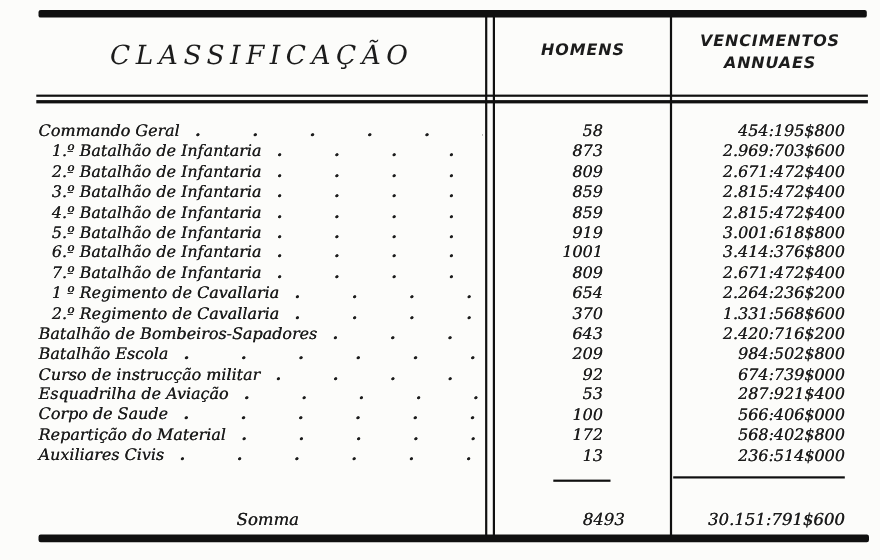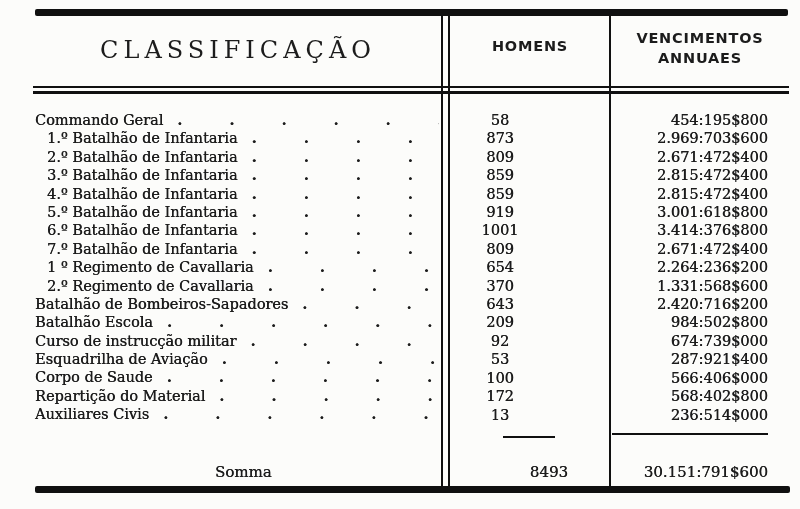--- a/index.html
+++ b/index.html
@@ -1,20 +1,21 @@
 <!DOCTYPE html>
 <html><head>
 <meta charset="utf-8">
 <style>
   html,body{margin:0;padding:0;background:#ffffff;}
   .page{
     position:relative;width:800px;height:509px;overflow:hidden;
     background:#fcfcfa;
     font-family:"DejaVu Serif", serif;
     color:#1c1c1c;
+    font-style:italic;
   }
   .ink{background:#101010;position:absolute;}
   
   .rule-top{left:35px;top:9px;width:753px;height:7px;border-radius:2px;}
   .rule-head-thin{left:33px;top:86px;width:756px;height:2px;}
   .rule-head-thick{left:33px;top:91px;width:756px;height:3px;}
   .rule-bottom{left:35px;top:486px;width:755px;height:7px;border-radius:2px;}
   
   .vline{top:14px;height:473px;width:2px;}
   .v1a{left:441px;} .v1b{left:448px;} .v2{left:609px;}
@@ -29,21 +30,21 @@
   .hdr-small{
     position:absolute;font-family:"DejaVu Sans", sans-serif;font-weight:bold;
     font-size:14.5px;letter-spacing:0.8px;text-align:center;
   }
   .hdr-homens{left:452px;top:38px;width:156px;}
   .hdr-venc{left:612px;top:28px;width:176px;line-height:20px;}
   
   .colstack{position:absolute;top:111px;line-height:18.4px;font-size:14.5px;
     text-shadow:0.3px 0 0 currentColor;}
   .col-class{left:35px;width:404px;}
-  .col-homens{left:452px;width:96px;text-align:center;}
+  .col-homens{left:452px;width:96px;text-align:right;}
   .col-venc{left:612px;width:156px;text-align:right;}
   .crow{display:flex;align-items:baseline;white-space:nowrap;height:18.4px;}
   .crow.indent{padding-left:12px;}
   .leader{flex:1;overflow:hidden;white-space:nowrap;letter-spacing:47px;
     padding-left:14px;font-weight:bold;}
   
   .total-label-row{position:absolute;left:35px;top:463px;width:404px;height:20px;
     display:flex;align-items:baseline;padding-left:180px;box-sizing:border-box;
     font-size:15px;text-shadow:0.3px 0 0 currentColor;flex-direction:column;}
   .total-label-row .leader{letter-spacing:40px;}

